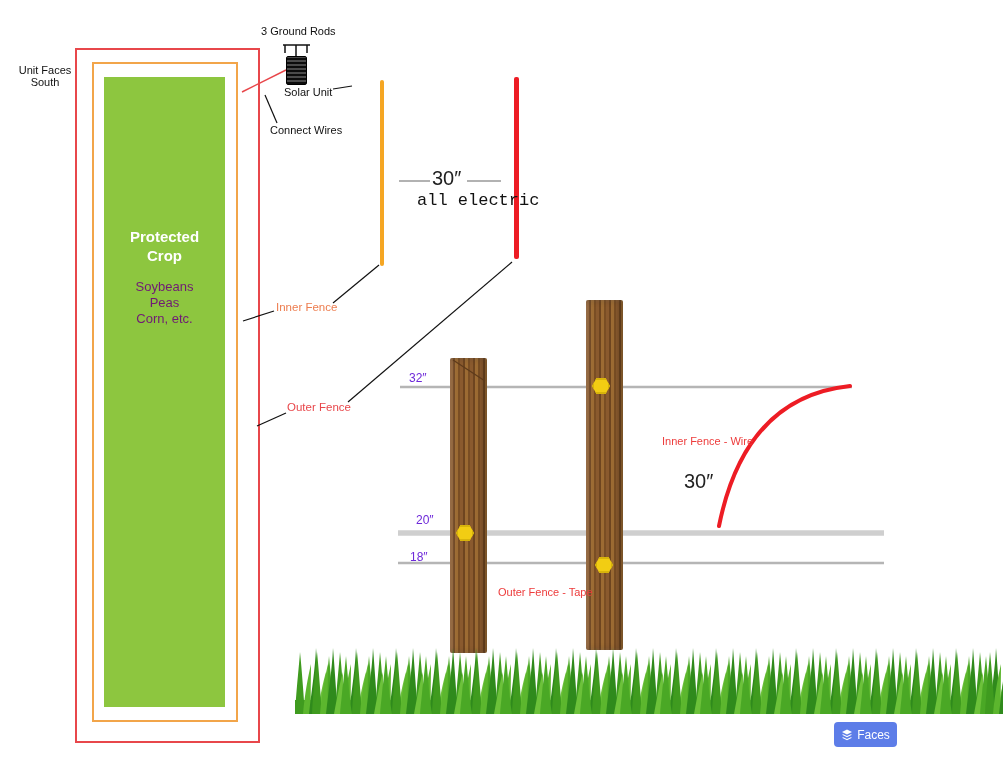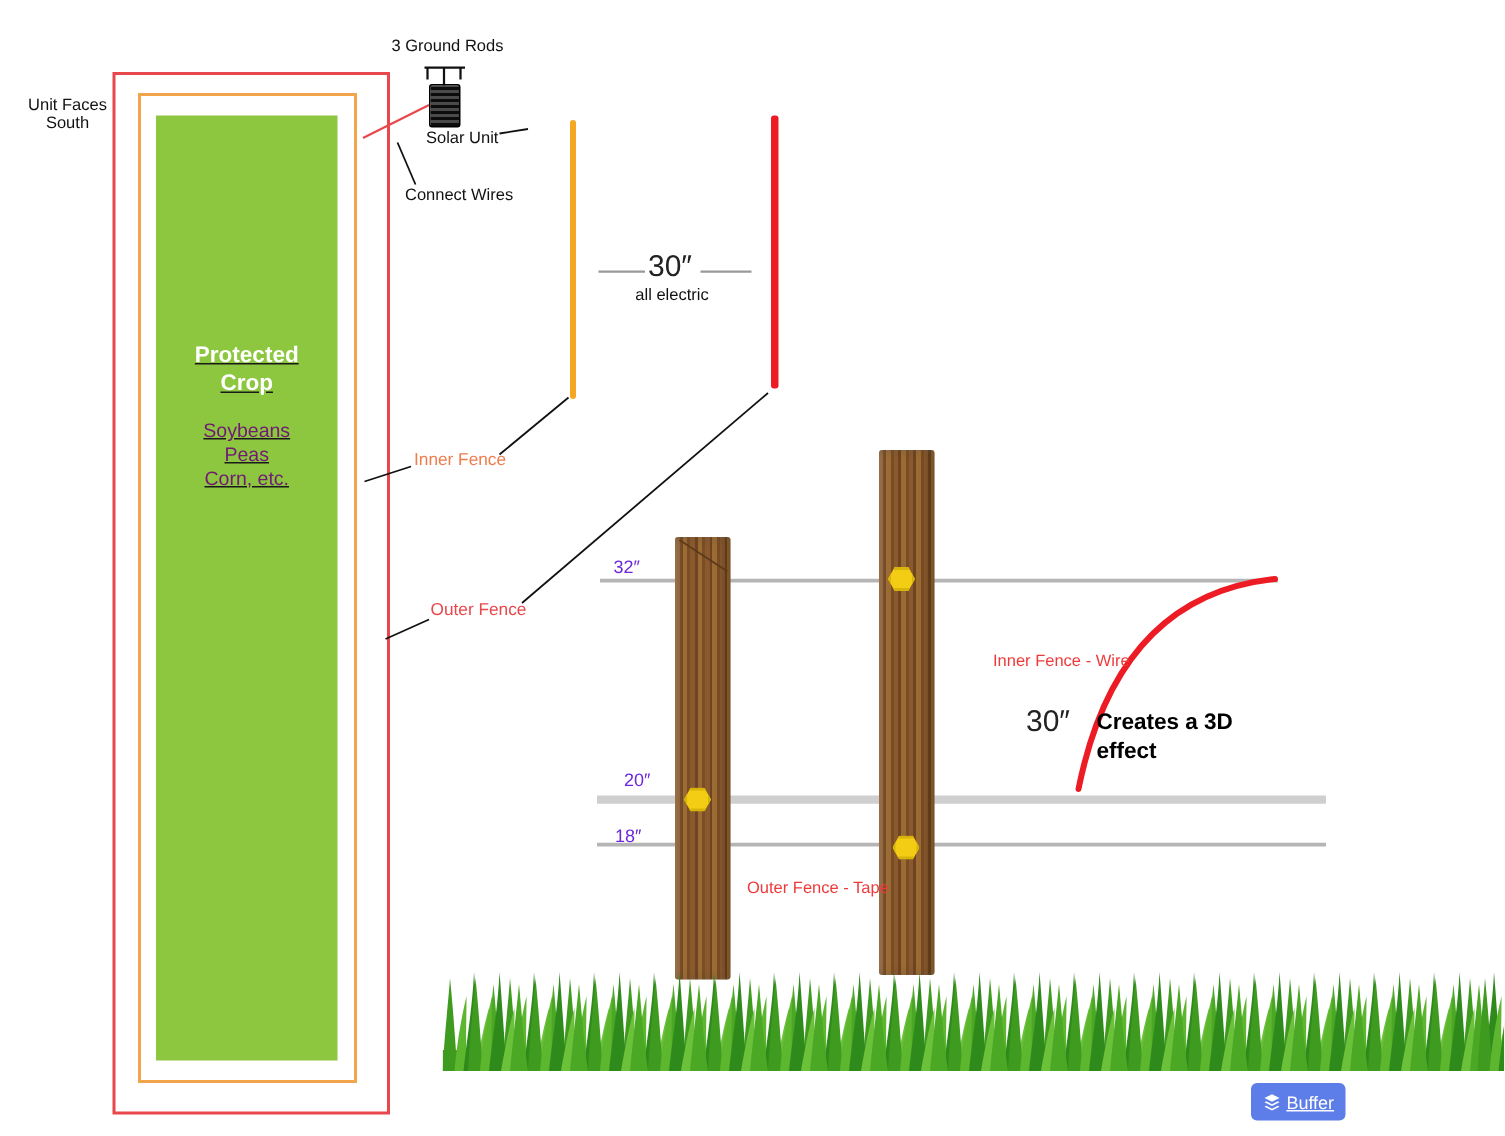--- a/index.html
+++ b/index.html
@@ -1,20 +1,20 @@
 <!DOCTYPE html>
 <html><head>
 <meta charset="utf-8">
 <style>
   html,body{margin:0;padding:0;background:#fff;}
   #canvas{
     position:relative;width:1003px;height:757px;background:#ffffff;overflow:hidden;
     font-family:"Liberation Sans", sans-serif;color:#1a1a1a;
   }
-  .abs{position:absolute;text-decoration:underline;}
+  .abs{position:absolute;}
   .lbl{position:absolute;font-size:11px;color:#111;white-space:nowrap;}
   
   .red-rect{left:75px;top:48px;width:181px;height:691px;border:2px solid #e8474b;}
   .orange-rect{left:92px;top:62px;width:142px;height:656px;border:2px solid #f2a54a;}
   .green-rect{left:104px;top:77px;width:121px;height:630px;background:#8dc63f;text-align:center;}
   .crop-title{margin:150px auto 0;width:92px;color:#ffffff;font-weight:bold;font-size:15px;line-height:19px;}
   .crop-lines{margin-top:14px;font-size:13px;line-height:16px;color:#701a75;}
   
   .solar-icon{left:286px;top:56px;width:19px;height:27px;border-radius:2px;
     background:repeating-linear-gradient(0deg,#0c0c0c 0 2px,#4a4a4a 2px 4px);
@@ -98,33 +98,32 @@
 
   <div class="lbl" style="left:14px;top:64px;width:62px;text-align:center;white-space:normal;">Unit Faces South</div>
   <div class="lbl" style="left:261px;top:25px;">3 Ground Rods</div>
   <div class="abs solar-icon"></div>
   <div class="lbl" style="left:284px;top:86px;">Solar Unit</div>
   <div class="lbl" style="left:270px;top:124px;">Connect Wires</div>
 
   <div class="abs orange-line"></div>
   <div class="abs red-line"></div>
   <div class="big-measure" style="left:432px;top:167px;">30″</div>
-  <div class="lbl" style="left:417px;top:191px;width:62px;text-align:center;font-size:11px;">all electric</div>
+  <div class="lbl" style="left:417px;top:191px;width:62px;text-align:center;font-size:17px;font-family:Liberation Mono, monospace;">all electric</div>
 
   <div class="lbl salmon-text" style="left:276px;top:301px;font-size:11.5px;">Inner Fence</div>
   <div class="lbl red-text" style="left:287px;top:401px;font-size:11.5px;">Outer Fence</div>
 
   <div class="dim" style="left:409px;top:371px;">32″</div>
   <div class="dim" style="left:416px;top:513px;">20″</div>
   <div class="dim" style="left:410px;top:550px;">18″</div>
   <div class="wire-label" style="left:662px;top:388px;">Inner Fence - Wire</div>
   <div class="wire-label" style="left:498px;top:539px;">Outer Fence - Tape</div>
 
   <div class="big-measure" style="left:684px;top:470px;">30″</div>
-  <div class="bold-note" style="left:731px;top:472px;">Creates a 3D effect</div>
 
   <div class="abs grass-wrap">
     <svg width="708" height="72" viewBox="0 0 708 72" preserveAspectRatio="none">
       <defs>
         <g id="tuft">
           <path d="M0 72 C2 40 4 25 5 10 C7 30 8 45 10 72 Z" fill="#3f9b1f"></path>
           <path d="M8 72 C10 50 13 35 16 22 C16 45 15 55 17 72 Z" fill="#5cb62e"></path>
           <path d="M14 72 C17 45 20 28 21 6 C23 30 24 50 26 72 Z" fill="#2f8a1c"></path>
           <path d="M22 72 C25 55 28 40 31 30 C31 50 30 60 33 72 Z" fill="#6cc13a"></path>
           <path d="M28 72 C31 42 33 25 34 14 C36 35 37 52 40 72 Z" fill="#4aa825"></path>
@@ -169,16 +168,16 @@
         <use href="#tuft" x="690"></use>
     </svg>
   </div>
 
   <div class="abs buffer-badge">
     <svg width="12" height="12" viewBox="0 0 12 12">
       <path d="M6 0.5 L11 3 6 5.5 1 3 Z" fill="#ffffff"></path>
       <path d="M2.2 5.2 L1 5.8 6 8.3 11 5.8 9.8 5.2 6 7.1 Z" fill="#ffffff"></path>
       <path d="M2.2 8.2 L1 8.8 6 11.3 11 8.8 9.8 8.2 6 10.1 Z" fill="#ffffff"></path>
     </svg>
-    <span>Buffer</span>
+    <span>Faces</span>
   </div>
 
 </div>
 
 </body></html>

